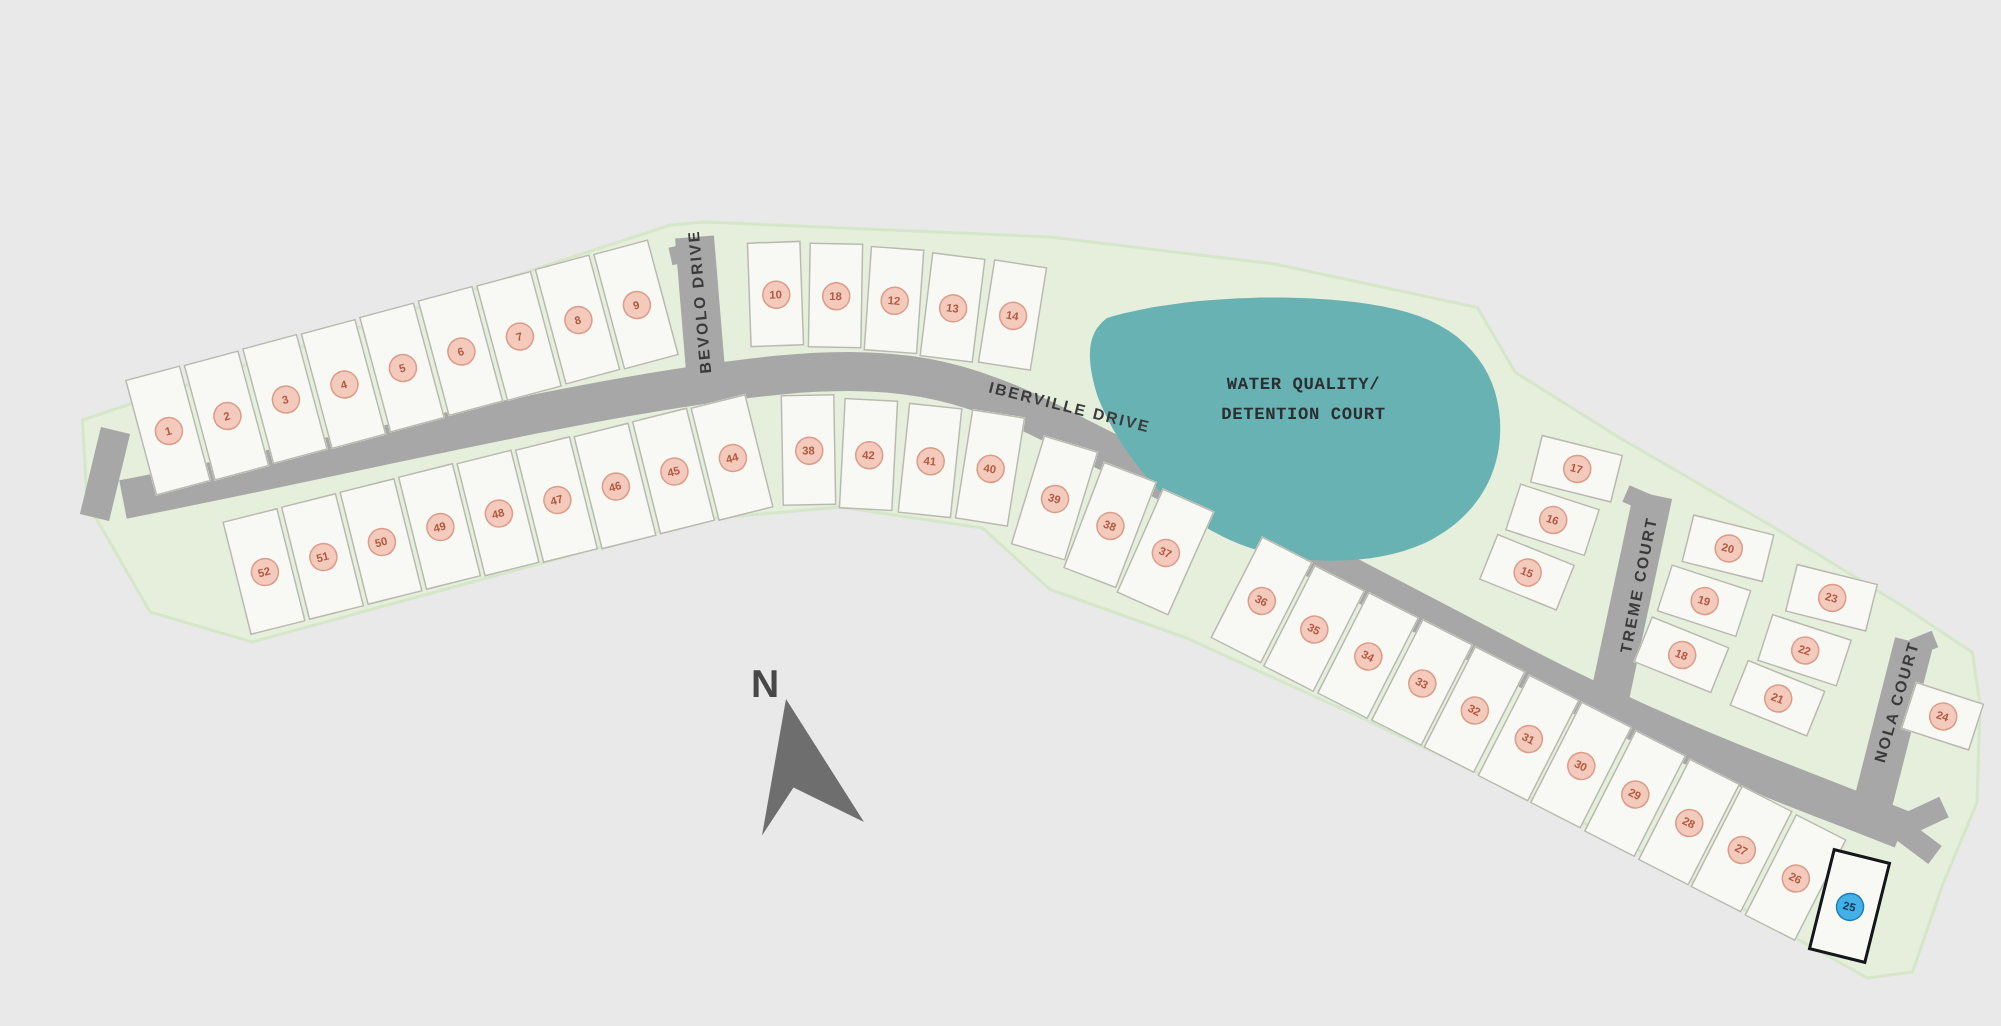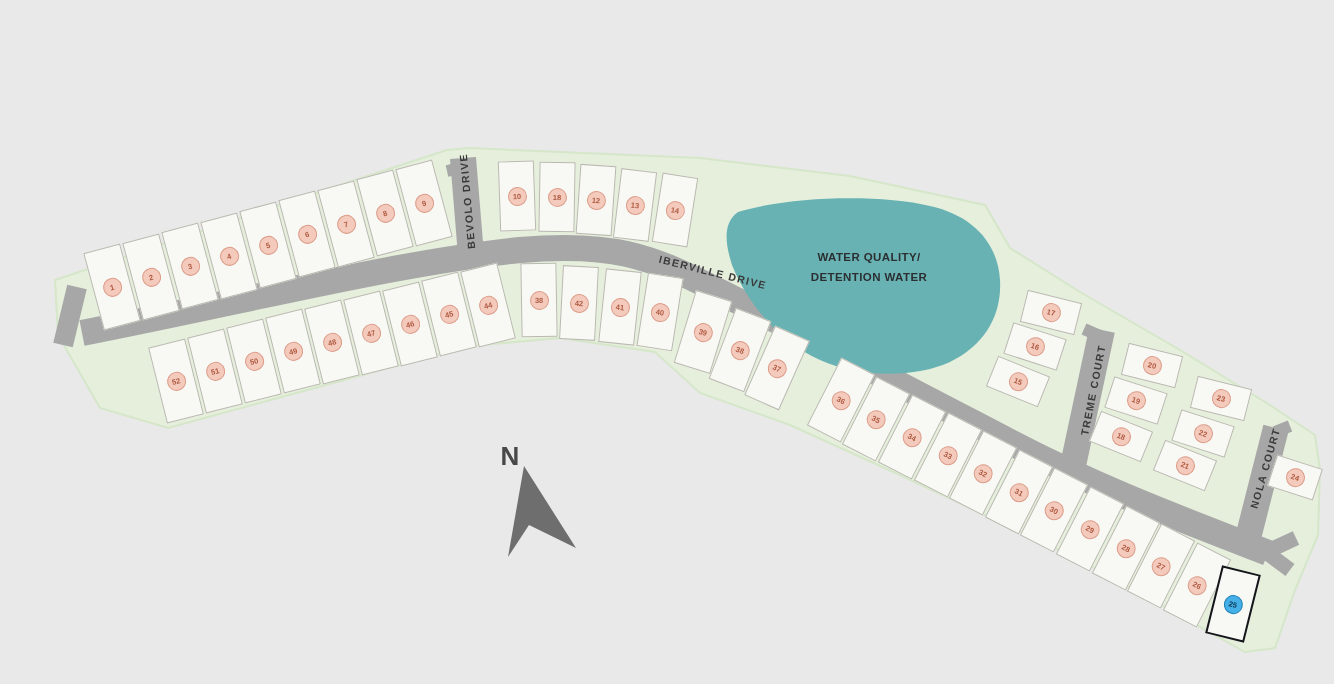--- a/index.html
+++ b/index.html
@@ -9,21 +9,21 @@
   .lot{position:absolute;background:var(--lot-fill,#f8f8f5);border:1px solid var(--lot-border,#b9b9af);
        box-sizing:border-box;display:flex;align-items:center;justify-content:center;cursor:pointer;z-index:2;}
   .lot.selected{border:2.5px solid #15161a;z-index:3;}
   .badge{width:17px;height:17px;border-radius:50%;background:var(--badge-fill,#f3cabc);
          border:1px solid var(--badge-border,#dc9c88);color:var(--badge-text,#b05a41);
          font-size:7.5px;font-weight:bold;display:flex;align-items:center;justify-content:center;}
   .lot.selected .badge{background:var(--selected-fill,#45b0e8);border-color:var(--selected-border,#1f7fb5);
          color:var(--selected-text,#0d3b55);}
   .maplabel{position:absolute;white-space:nowrap;font-weight:bold;z-index:2;}
   .road-label{font-size:10.5px;letter-spacing:1.4px;color:#3a3a3a;}
-  .pond-label{font-size:11.5px;letter-spacing:.4px;color:#2b2f31;transform:translate(-50%,-50%);}
+  .pond-label{font-size:11.5px;letter-spacing:.4px;color:#2b2f31;transform:translate(-50%,-50%);font-family:Liberation Mono, monospace;}
   .lbl-bevolo{left:467px;top:201px;transform:translate(-50%,-50%) rotate(-95deg);}
   .lbl-iberville{left:713px;top:272px;transform:translate(-50%,-50%) rotate(14deg);}
   .lbl-treme{left:1093px;top:390px;transform:translate(-50%,-50%) rotate(-79deg);}
   .lbl-nola{left:1265px;top:468px;transform:translate(-50%,-50%) rotate(-74deg);}
   .lbl-pond1{left:869px;top:257px;}
   .lbl-pond2{left:869px;top:277px;}
   .lbl-north{left:510px;top:456px;font-size:26px;color:#484848;transform:translate(-50%,-50%);}
 </style>
 </head>
 <body>
@@ -58,21 +58,21 @@
 
     <polygon points="524,466 576,548 529,525 508,557" fill="var(--north-arrow,#6e6e6e)"></polygon>
   </svg>
 
   <div class="maplabel road-label lbl-bevolo">BEVOLO DRIVE</div>
   <div class="maplabel road-label lbl-iberville">IBERVILLE DRIVE</div>
   <div class="maplabel road-label lbl-treme">TREME COURT</div>
   <div class="maplabel road-label lbl-nola">NOLA COURT</div>
 
   <div class="maplabel pond-label lbl-pond1">WATER QUALITY/</div>
-  <div class="maplabel pond-label lbl-pond2">DETENTION WATER</div>
+  <div class="maplabel pond-label lbl-pond2">DETENTION COURT</div>
 
   <div class="maplabel lbl-north">N</div>
 
   <div>
       <div class="lot" style="left: 93px; top: 247px; width: 38px; height: 80px; transform: rotate(-15deg);">
         <span class="badge">1</span>
       </div>
       <div class="lot" style="left: 132px; top: 237px; width: 38px; height: 80px; transform: rotate(-15deg);">
         <span class="badge">2</span>
       </div>

